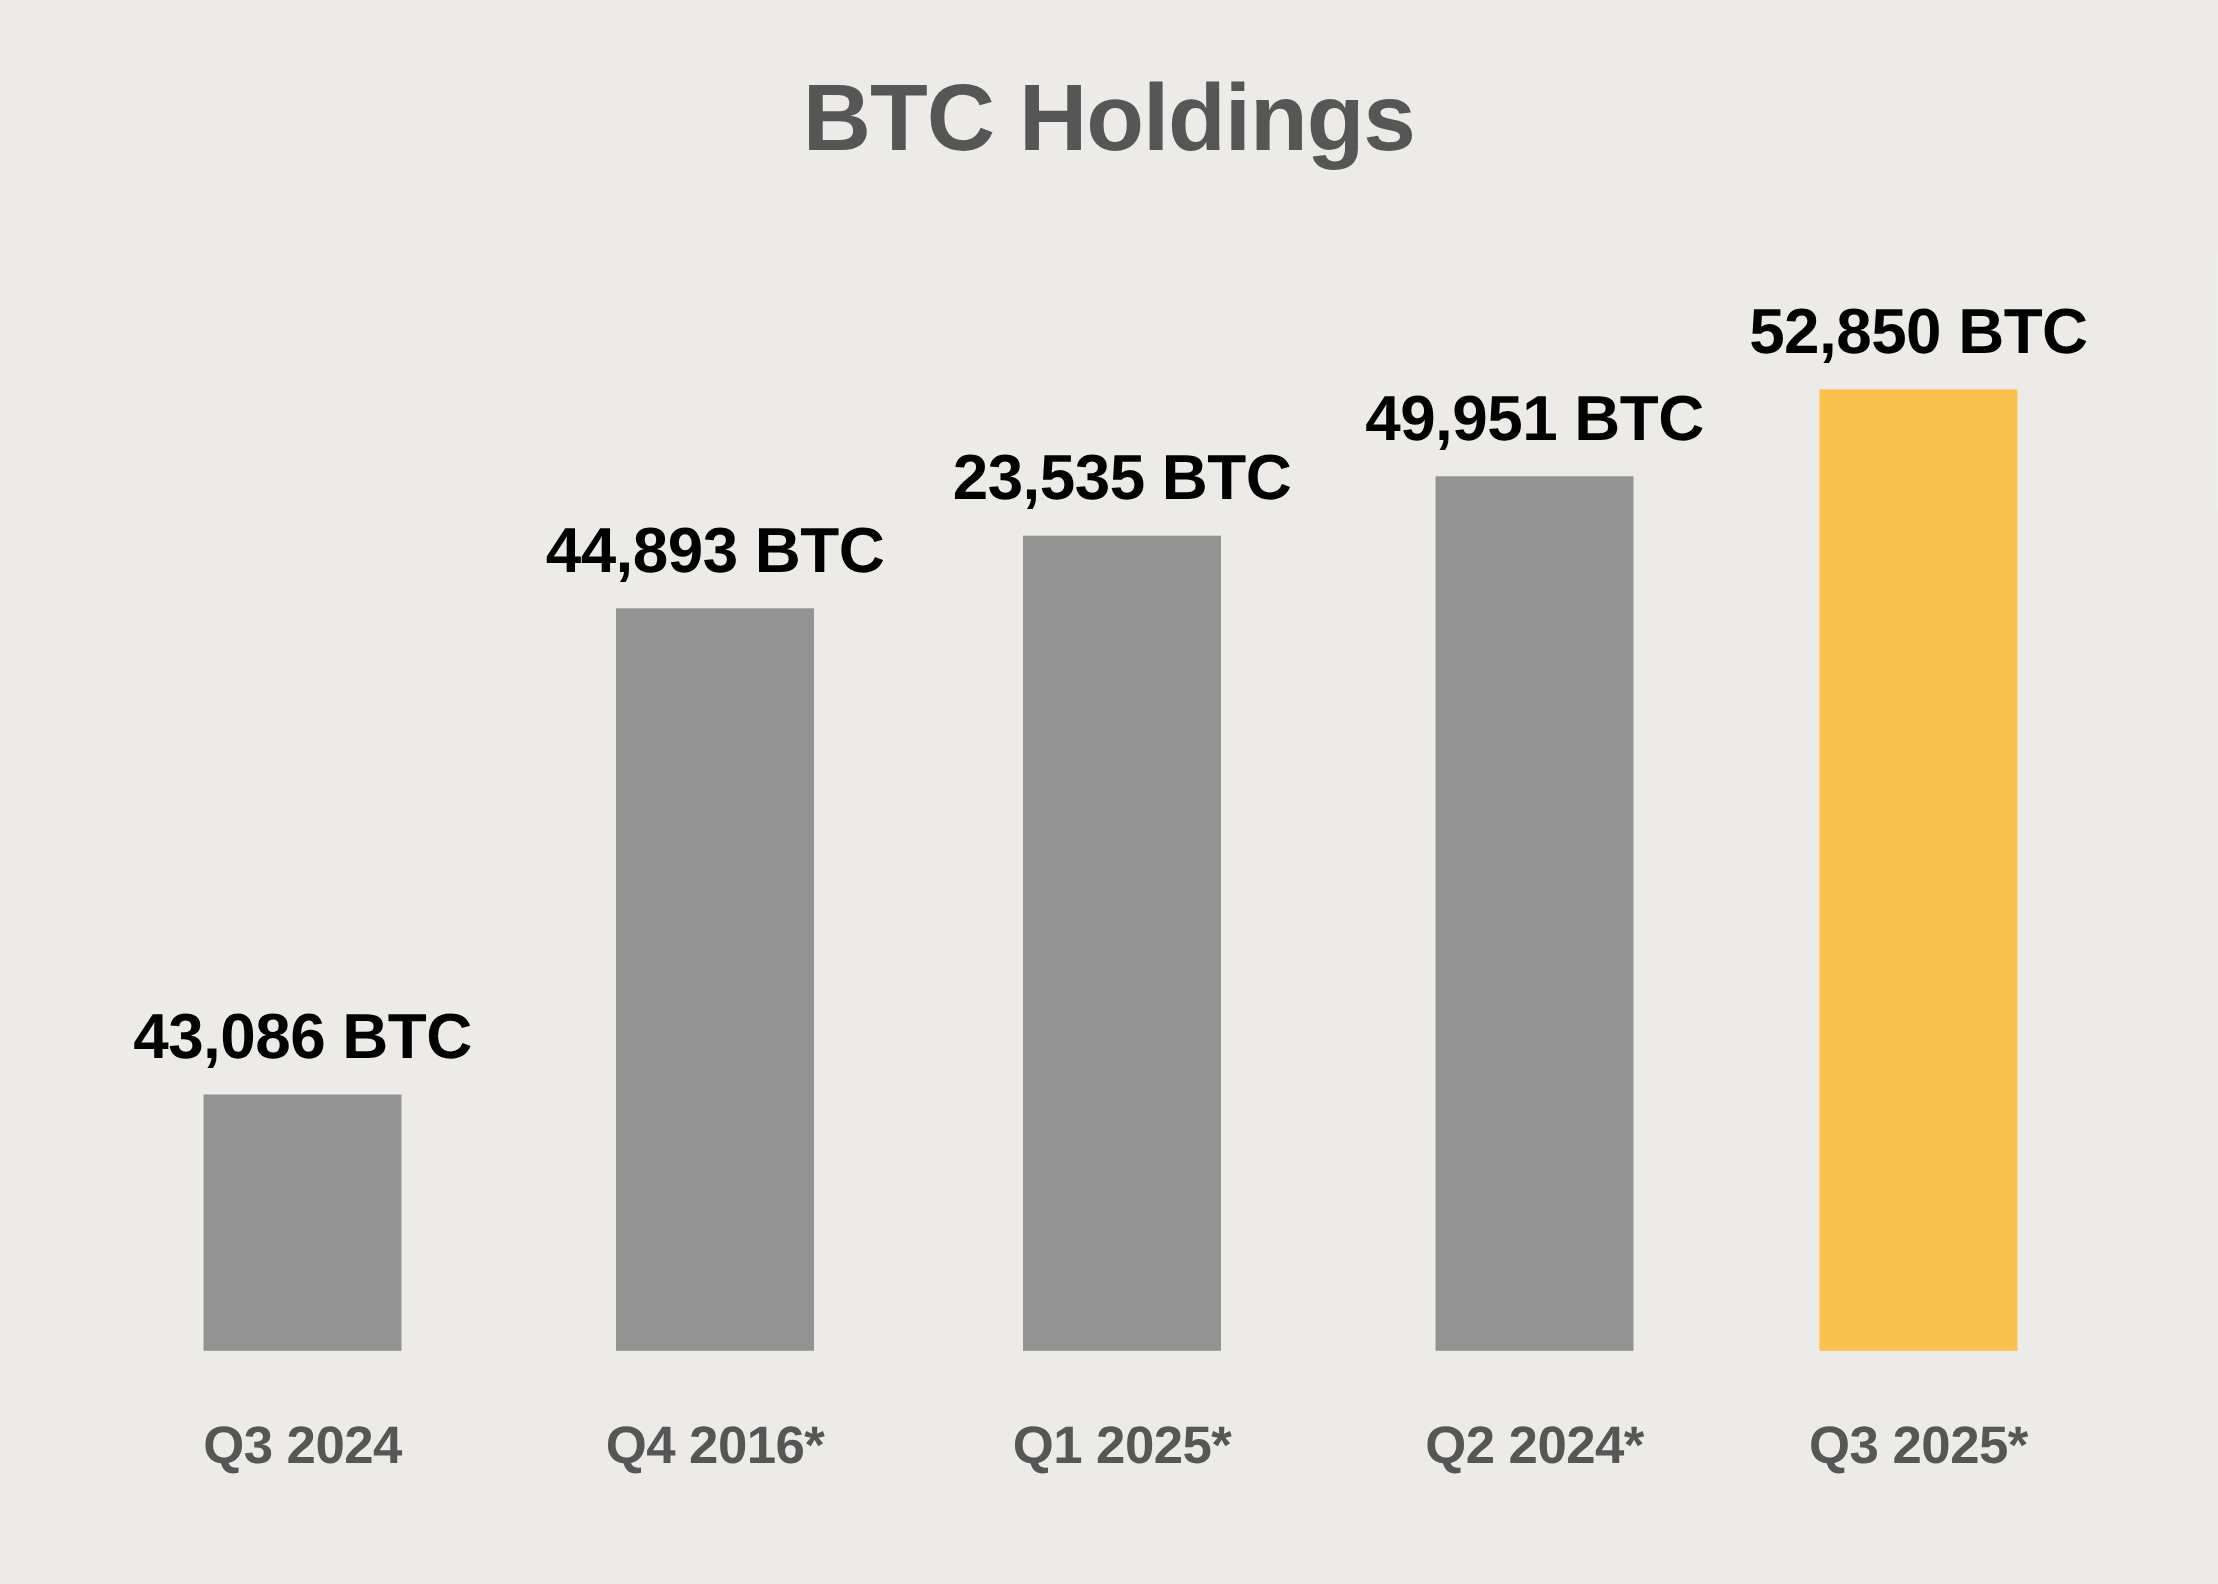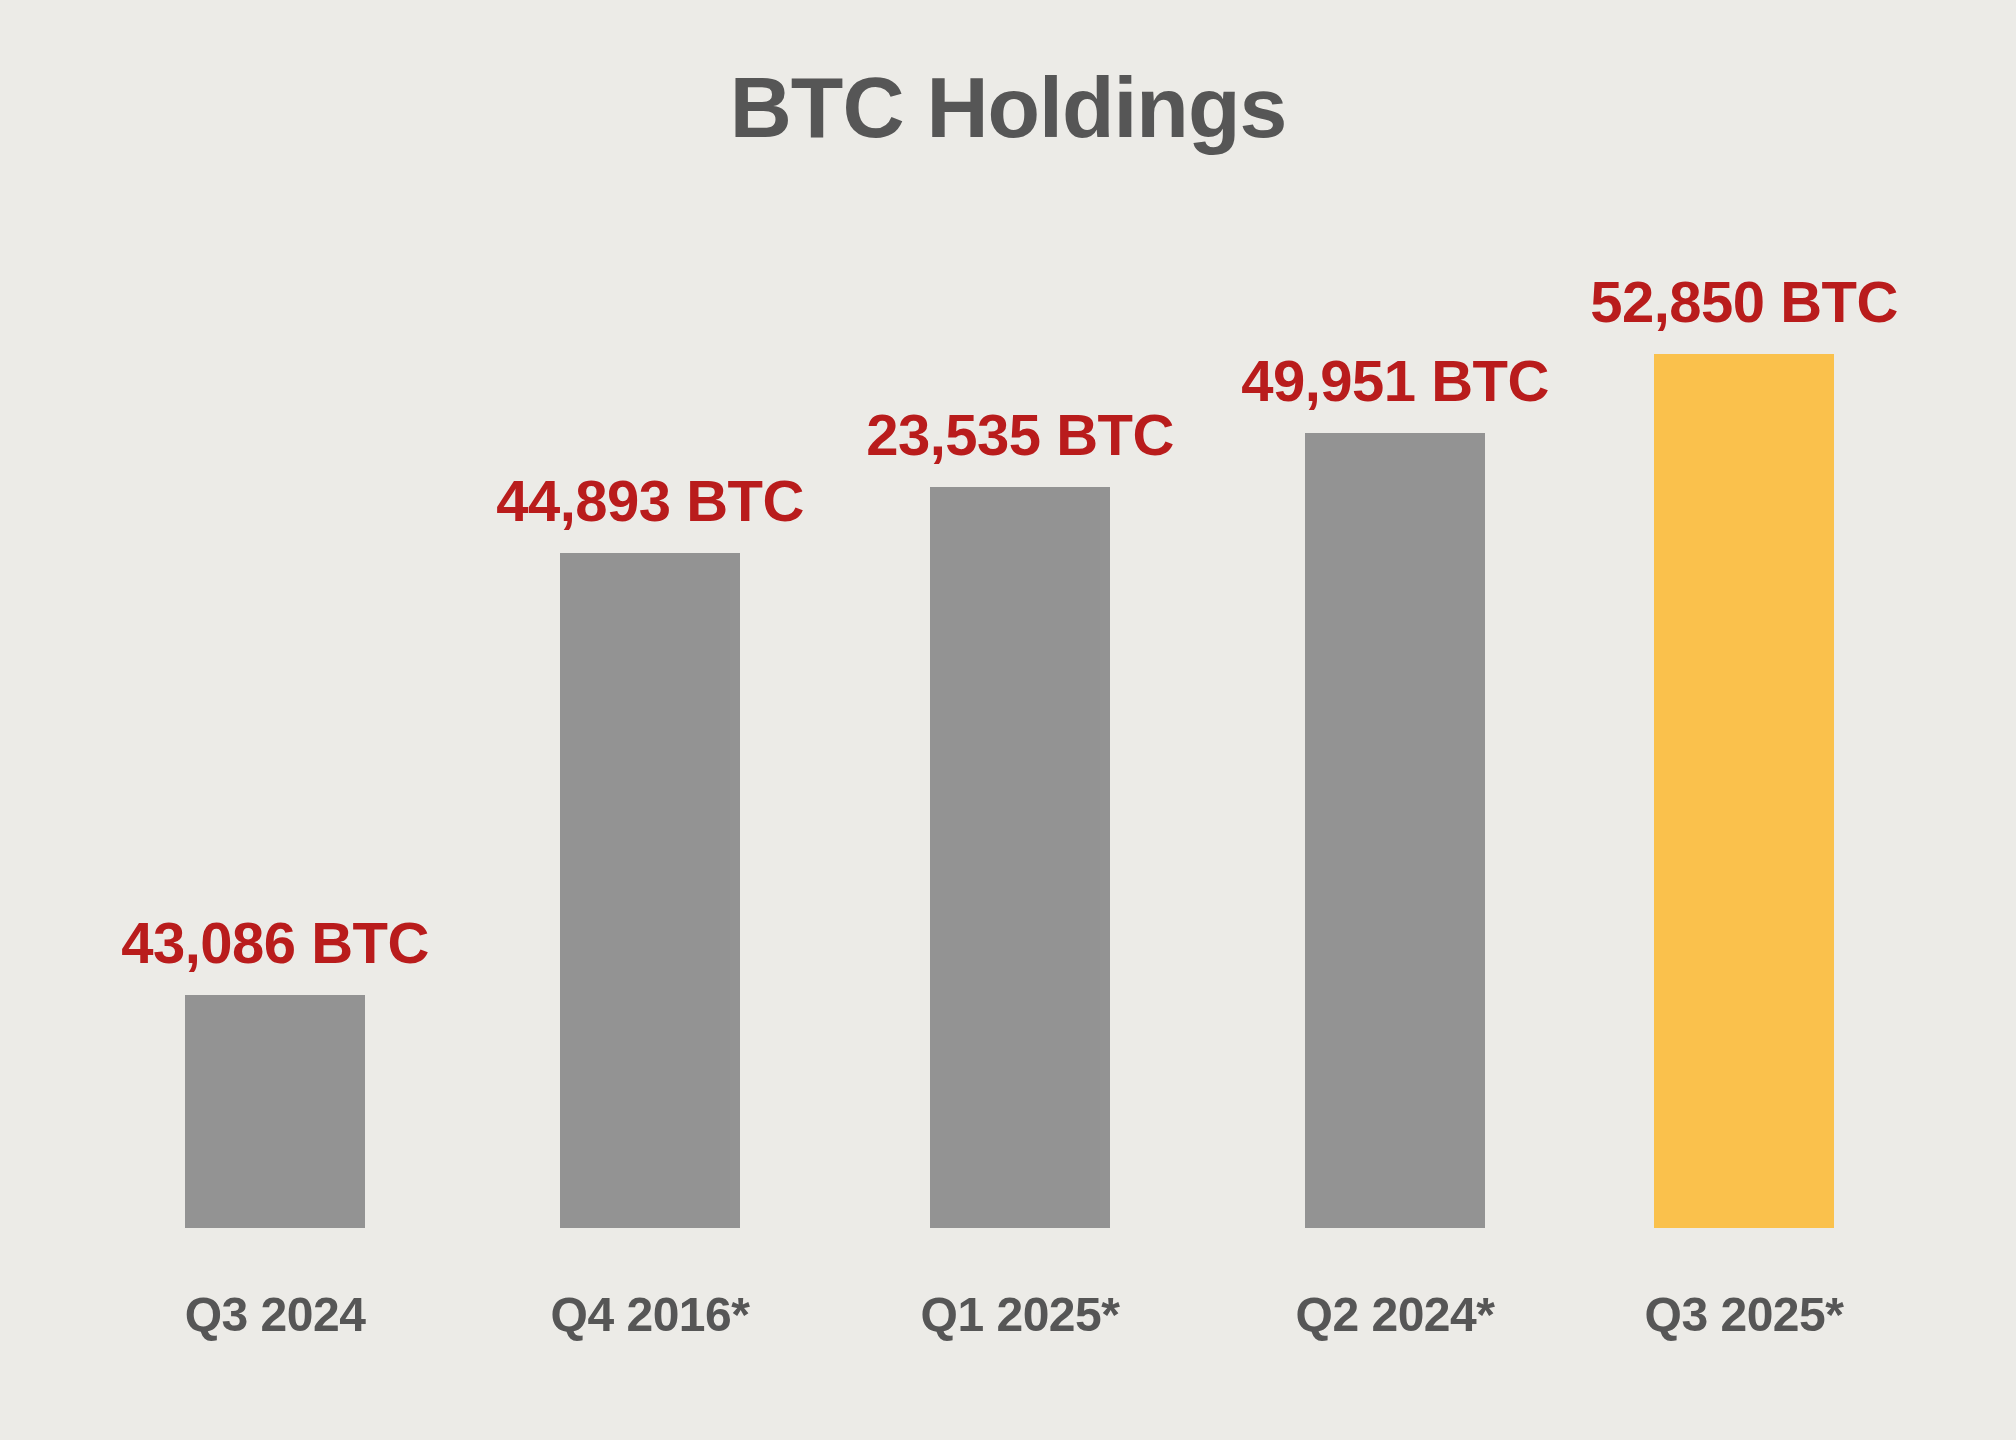--- a/index.html
+++ b/index.html
@@ -41,21 +41,21 @@
     position: absolute;
     bottom: 0;
     width: 180px;
   }
   .bar-value-label {
     position: absolute;
     left: 50%;
     transform: translateX(-50%);
     font-size: 58px;
     font-weight: bold;
-    color: #b91c1c;
+    color: #000000;
     white-space: nowrap;
     letter-spacing: -0.5px;
   }
   .bar-rect {
     position: absolute;
     left: 0;
     width: 180px;
   }
   .bar-rect.gray { background: #939393; }
   .bar-rect.accent { background: #FAC14C; }

